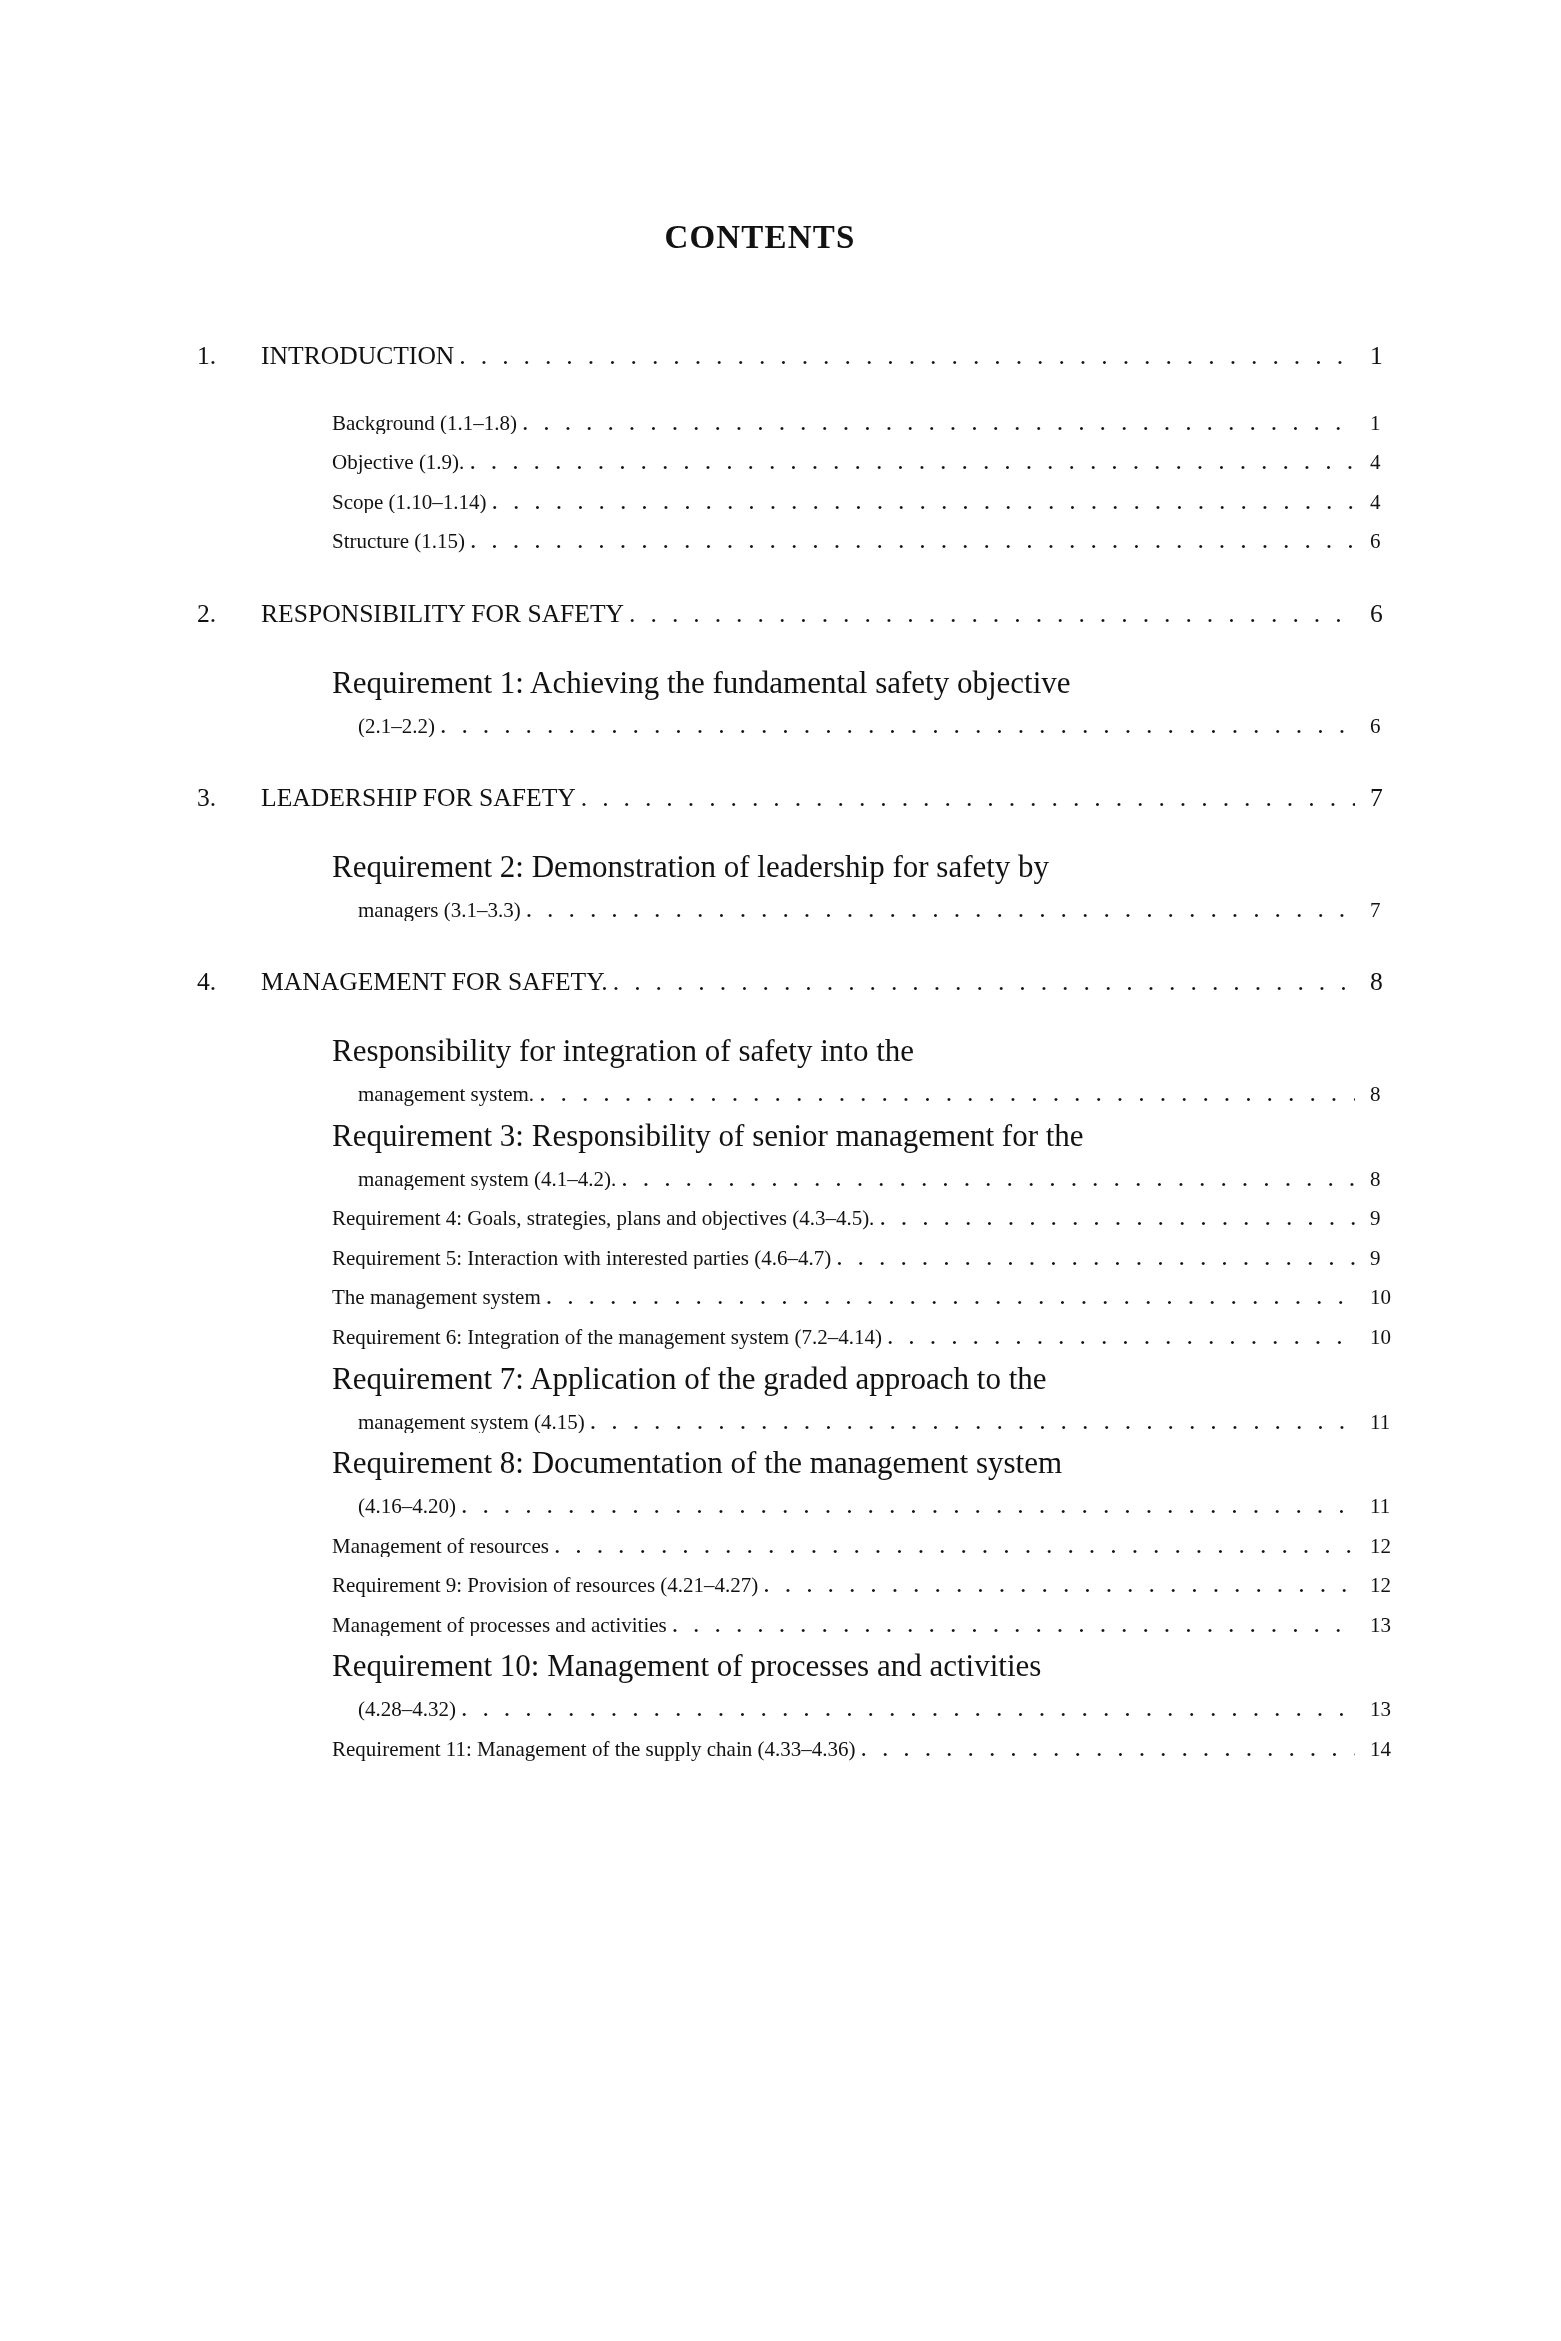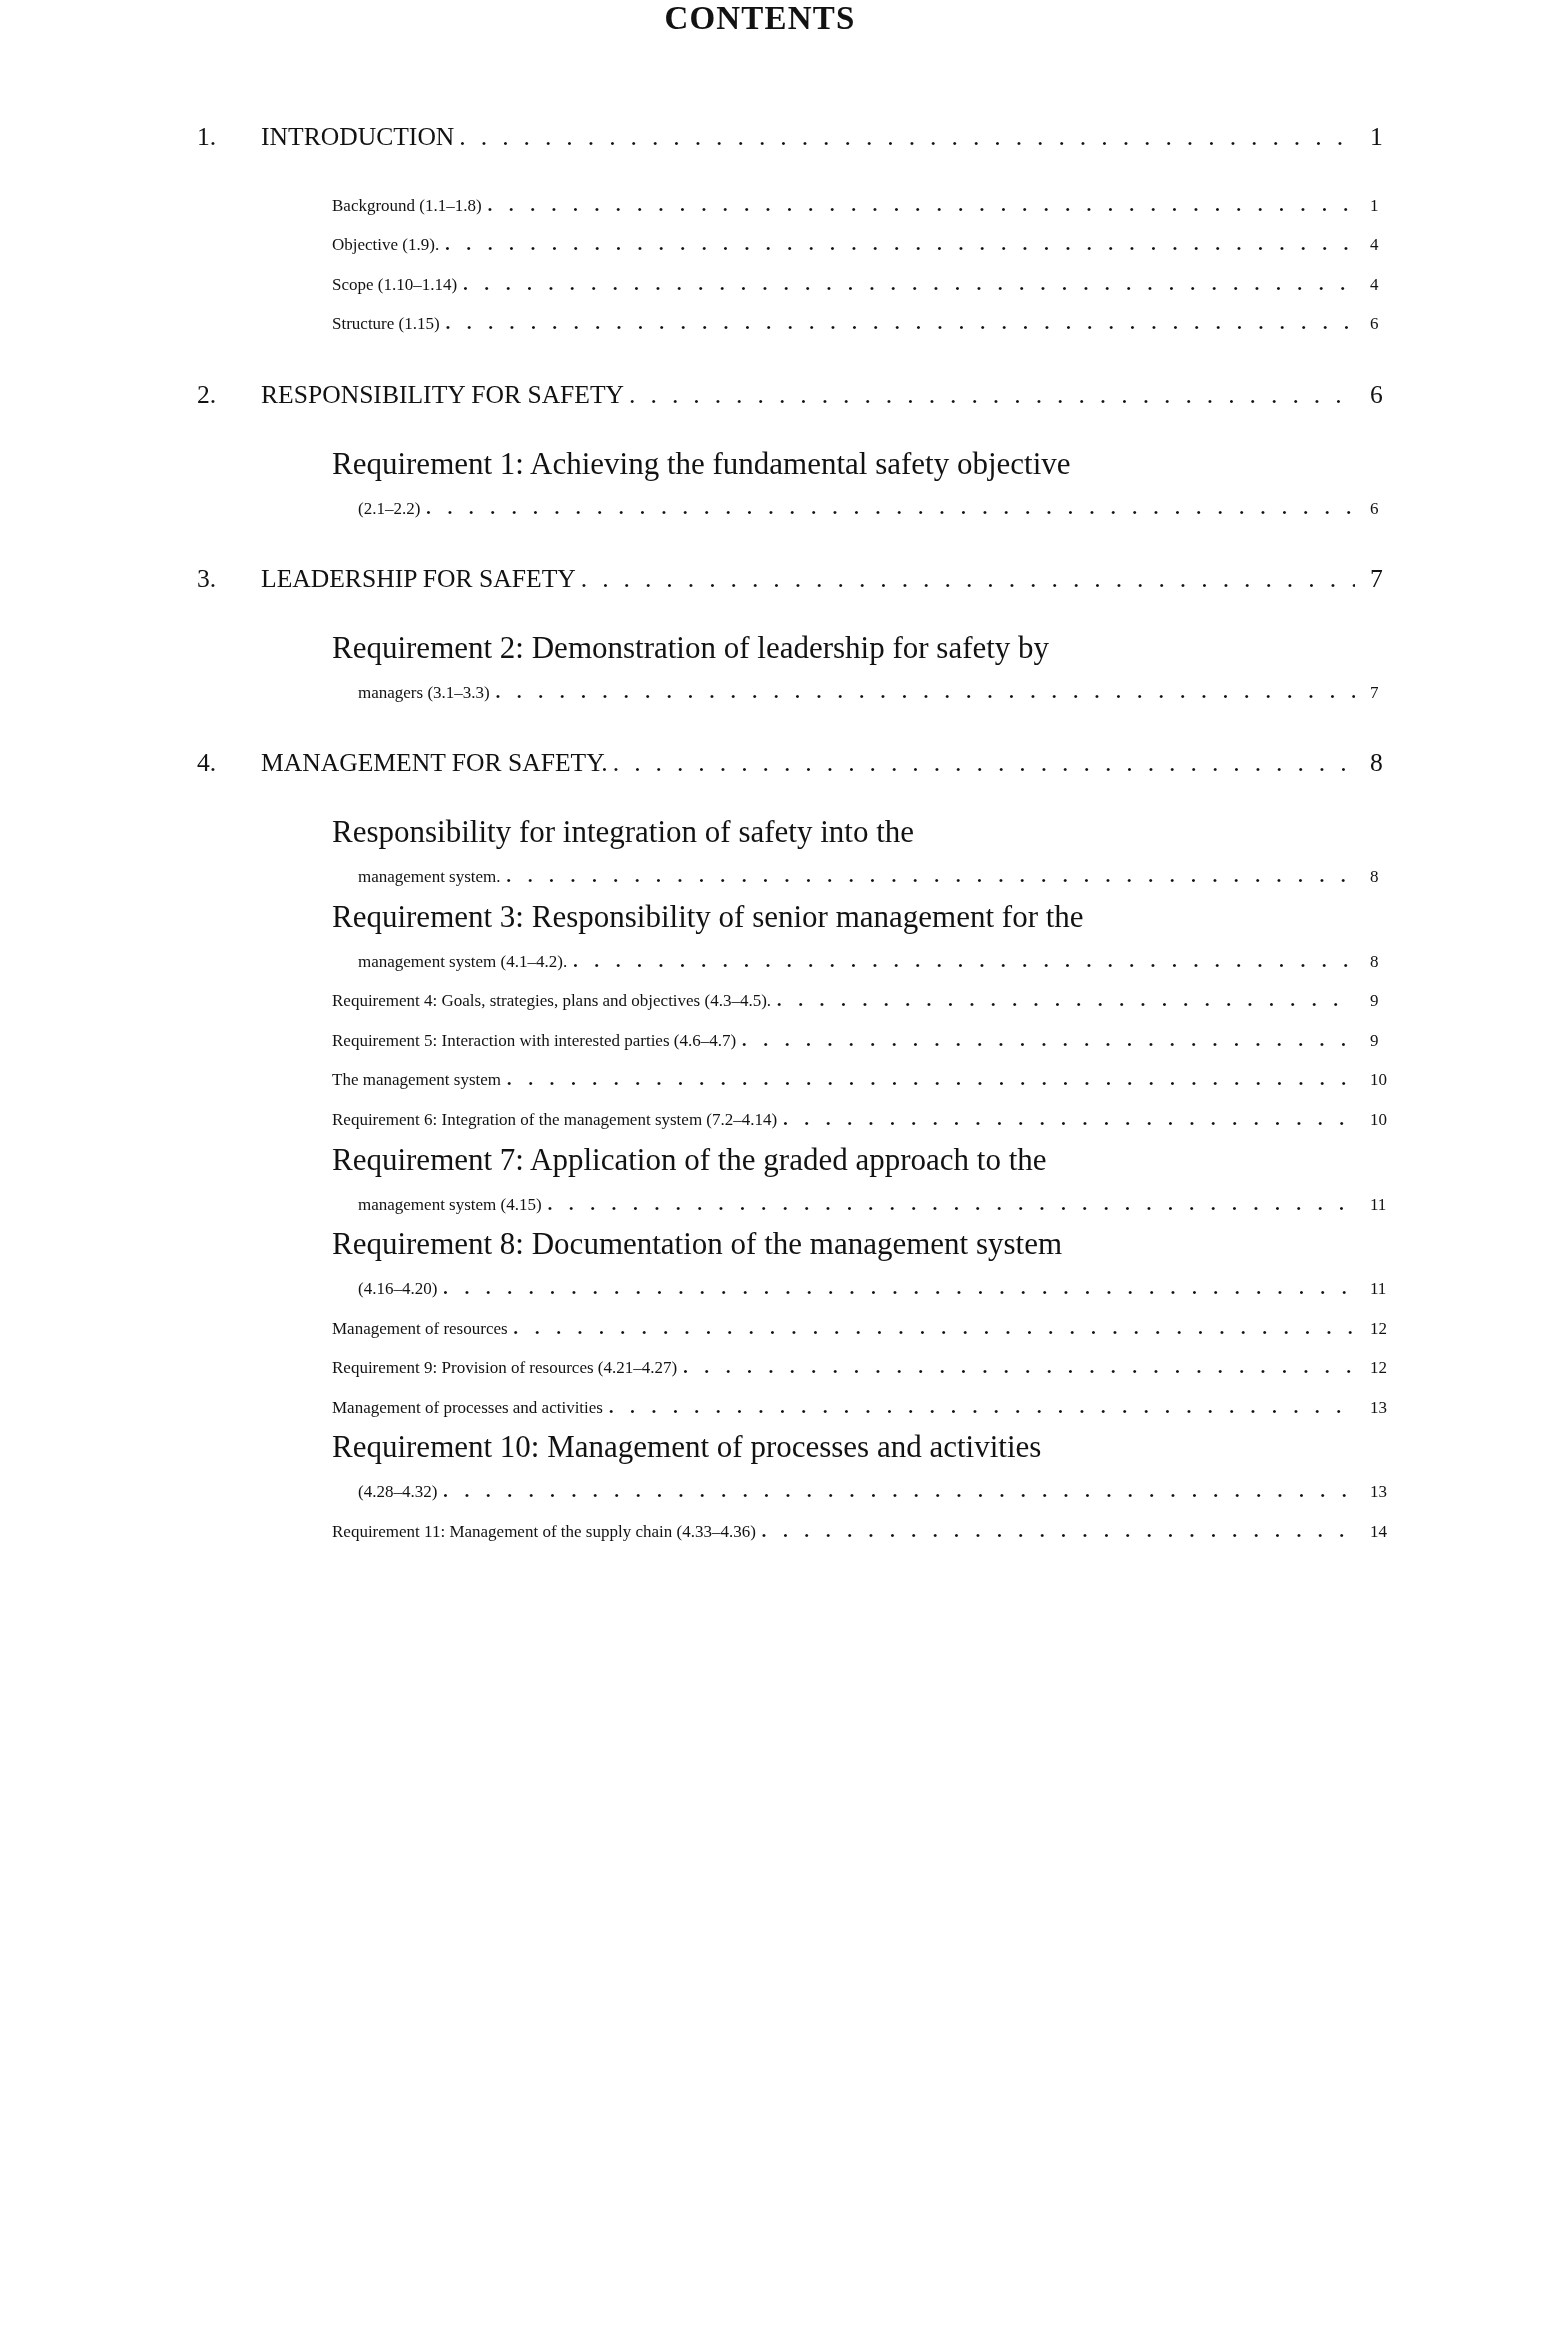--- a/index.html
+++ b/index.html
@@ -20,30 +20,31 @@
     height: 2342px;
     box-sizing: border-box;
     padding: 0;
   }
   .contents-title {
     text-align: center;
     font-size: 33px;
     font-weight: bold;
     letter-spacing: 1.2px;
     margin: 0;
+    padding-top: 219px;
     padding-right: 41px;
     font-family: "Liberation Serif", "DejaVu Serif", serif;
   }
   
   .row {
     display: grid;
     grid-template-columns: 64px 1fr 74px;
     column-gap: 0;
     align-items: baseline;
-    font-size: 17px;
+    font-size: 21px;
     line-height: 1.0;
     padding: 0;
   }
   .row .num {
     text-align: left;
     white-space: nowrap;
   }
   .row .pg {
     text-align: left;
     white-space: nowrap;

